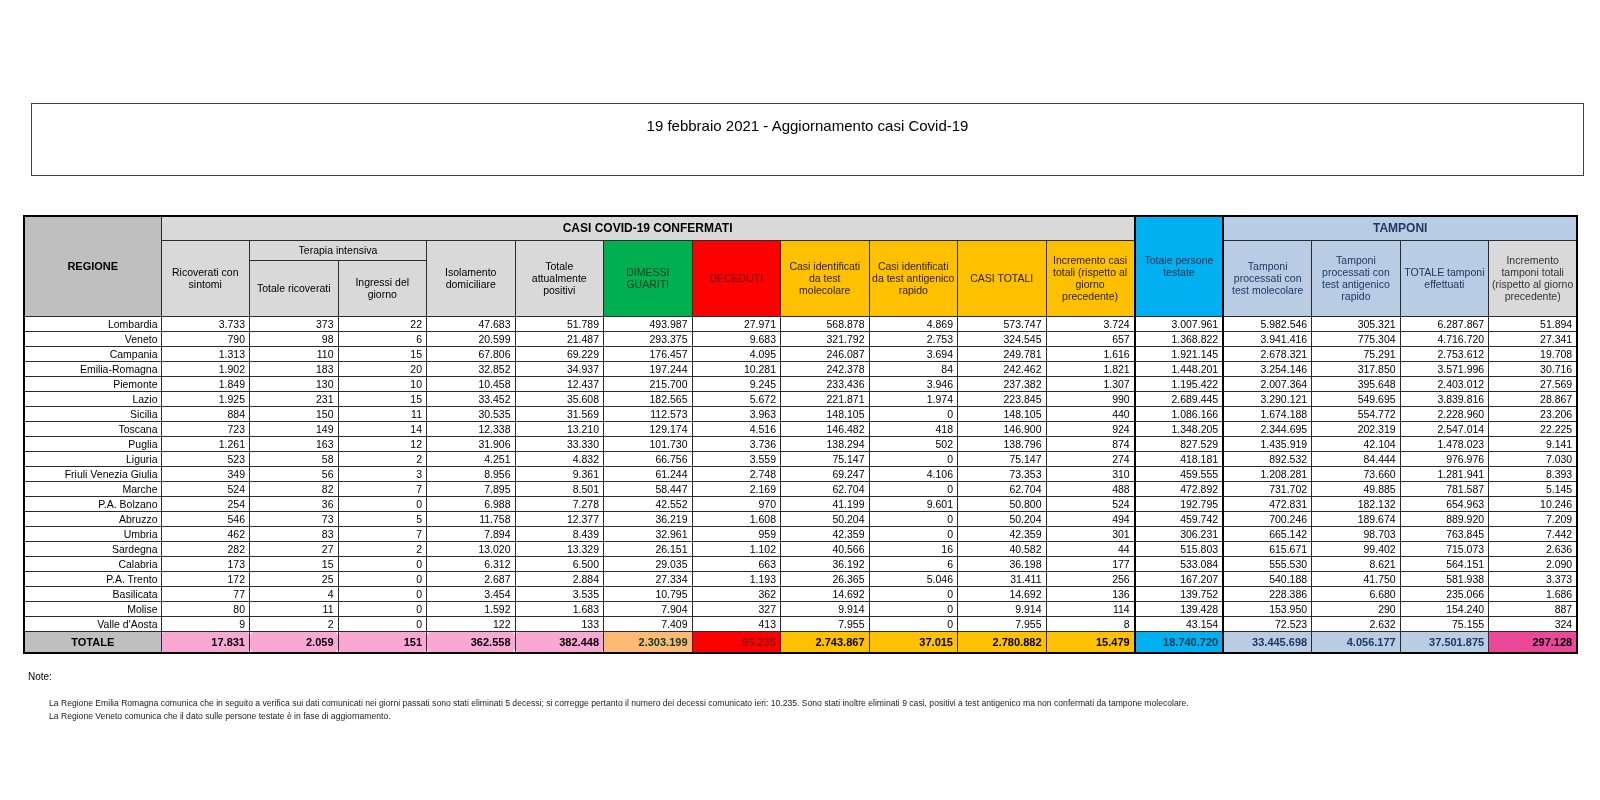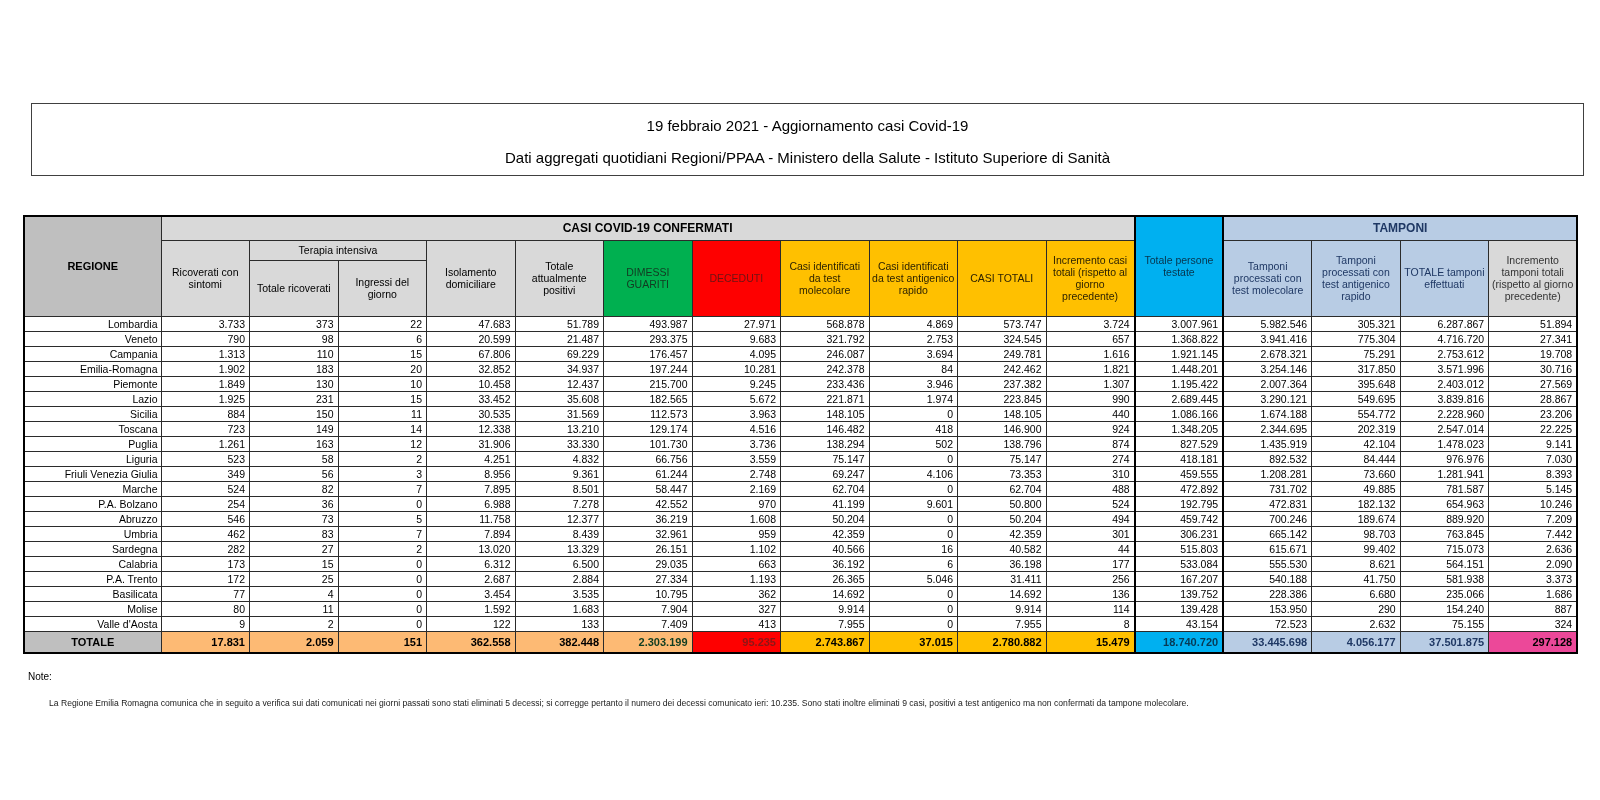--- a/index.html
+++ b/index.html
@@ -39,39 +39,38 @@
 
   tbody tr{height:15px;}
   tbody td{background:#fff;font-size:10.5px;line-height:14px;}
   td.region{text-align:right;padding:0 3px;}
   td.num{text-align:right;padding:0 4px;}
   .b-thick{border-left:2px solid #000 !important;border-right:2px solid #000 !important;}
 
   tfoot tr{height:22px;}
   tfoot td{font-weight:bold;font-size:11px;text-align:right;padding:0 4px;}
   .t-label{background:#bfbfbf;text-align:center;padding:0;}
-  .t-gray{background:#fdba74;}
+  .t-gray{background:#f9a8d4;border-radius:6px;}
   .t-green{background:#fdba74;color:#0e3d22;text-align:right;}
   .t-red{background:#fe0000;color:#8b1616;}
   .t-yellow{background:#ffc000;}
   .t-cyan{background:#00b0f0;color:#073a55;}
   .t-blue{background:#b8cce4;color:#1f3864;}
   .t-grayend{background:#ec4899;padding-left:20px;}
 
   .notes{position:absolute;left:28px;top:671px;width:1540px;}
   .notes-title{font-size:10px;}
   .note-line{font-size:8.6px;line-height:13px;color:#1a1a1a;padding-left:21px;}
   .note-first{margin-top:15px;}
 </style>
 </head>
 <body>
 
 <div class="title-box">
   <div class="title-line t1">19 febbraio 2021 - Aggiornamento casi Covid-19</div>
-  <div class="title-line t2">Dati aggregati quotidiani Regioni/PPAA - Ministero della Salute - Istituto Superiore di Sanità</div>
 </div>
 
 <table class="covid">
   <colgroup>
     <col style="width:137px">
     <col span="16" style="width:88.5px">
   </colgroup>
   <thead>
     <tr class="gr">
       <th rowspan="3" class="h-regione">REGIONE</th>
@@ -520,13 +519,14 @@
         <td class="t-blue">4.056.177</td>
         <td class="t-blue">37.501.875</td>
         <td class="t-grayend">297.128</td>
       </tr>
     </tfoot>
 </table>
 
 <div class="notes">
   <div class="notes-title">Note:</div>
   <div class="note-line note-first">La Regione Emilia Romagna comunica che in seguito a verifica sui dati comunicati nei giorni passati sono stati eliminati 5 decessi; si corregge pertanto il numero dei decessi comunicato ieri: 10.235. Sono stati inoltre eliminati 9 casi, positivi a test antigenico ma non confermati da tampone molecolare.</div>
+  <div class="note-line">La Regione Veneto comunica che il dato sulle persone testate è in fase di aggiornamento.</div>
 </div>
 
 </body></html>

